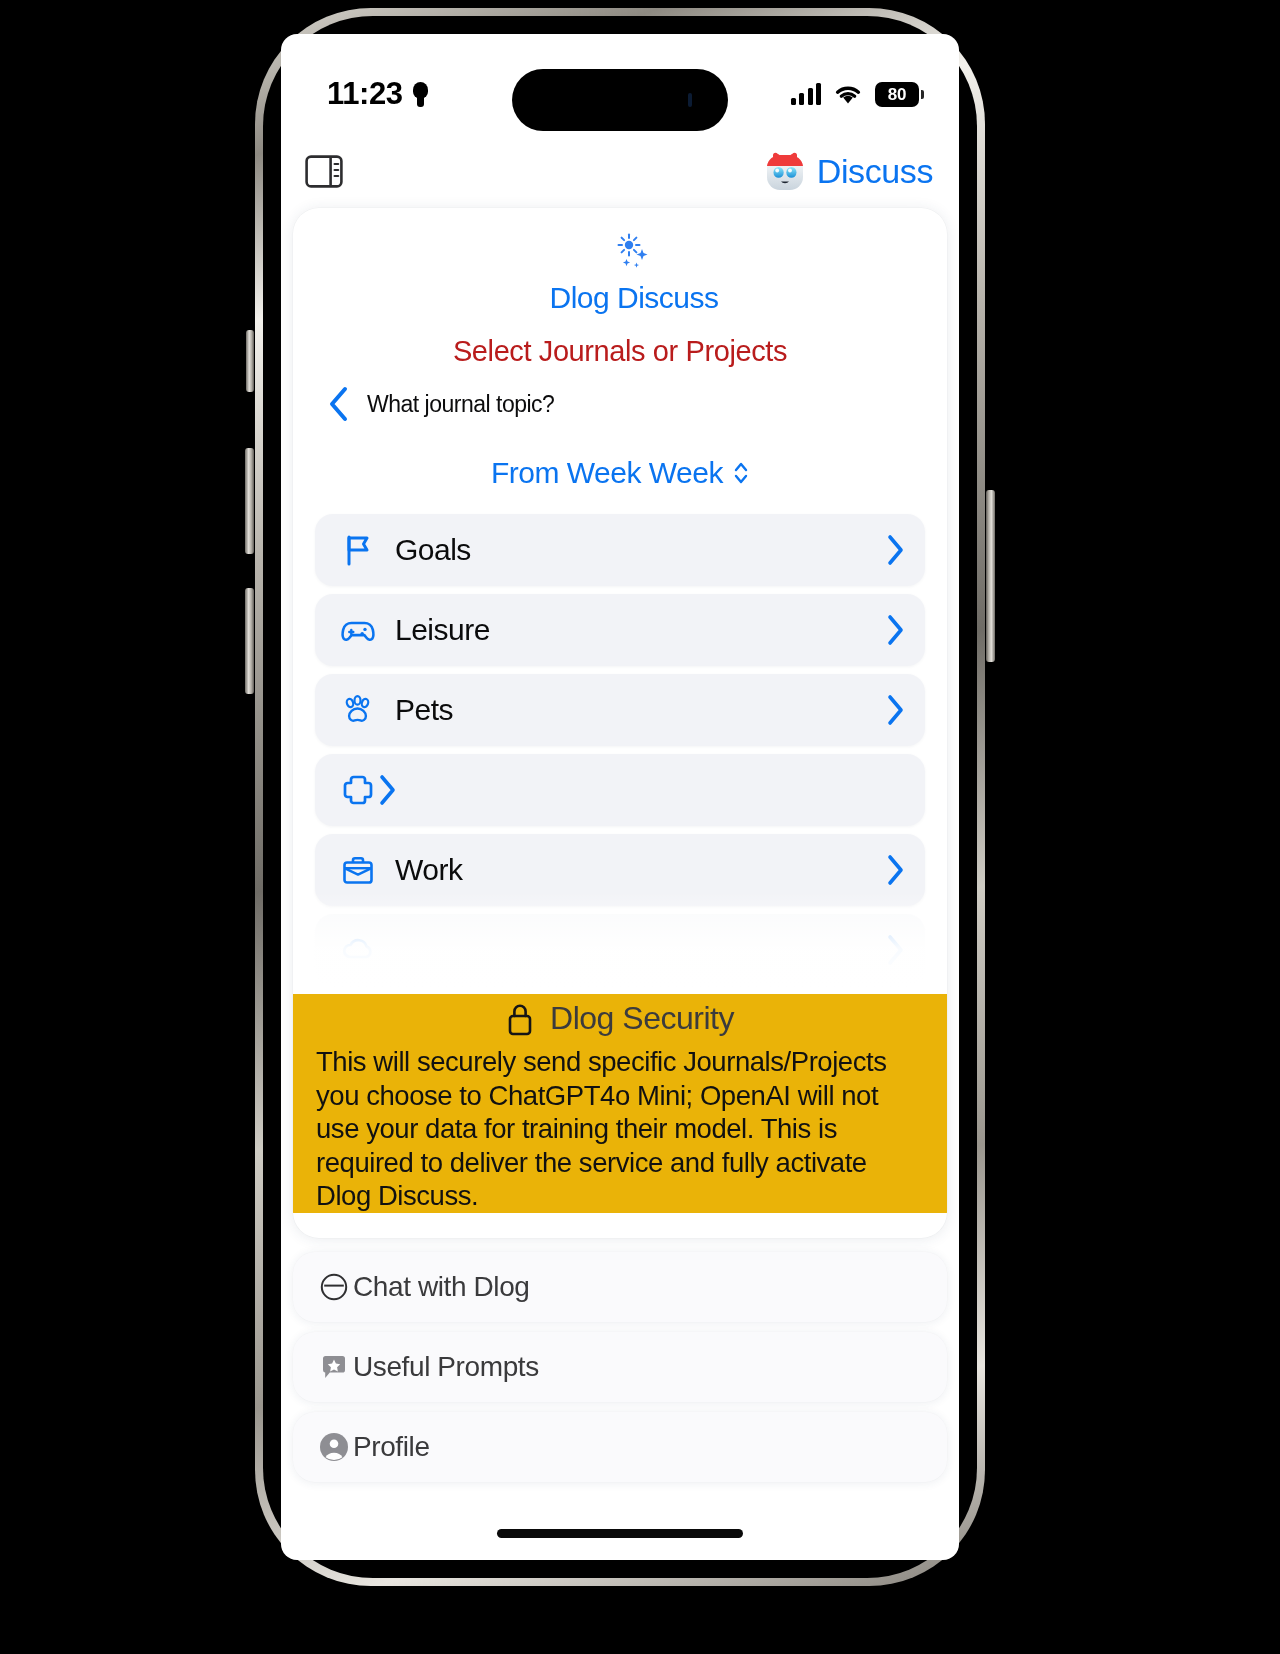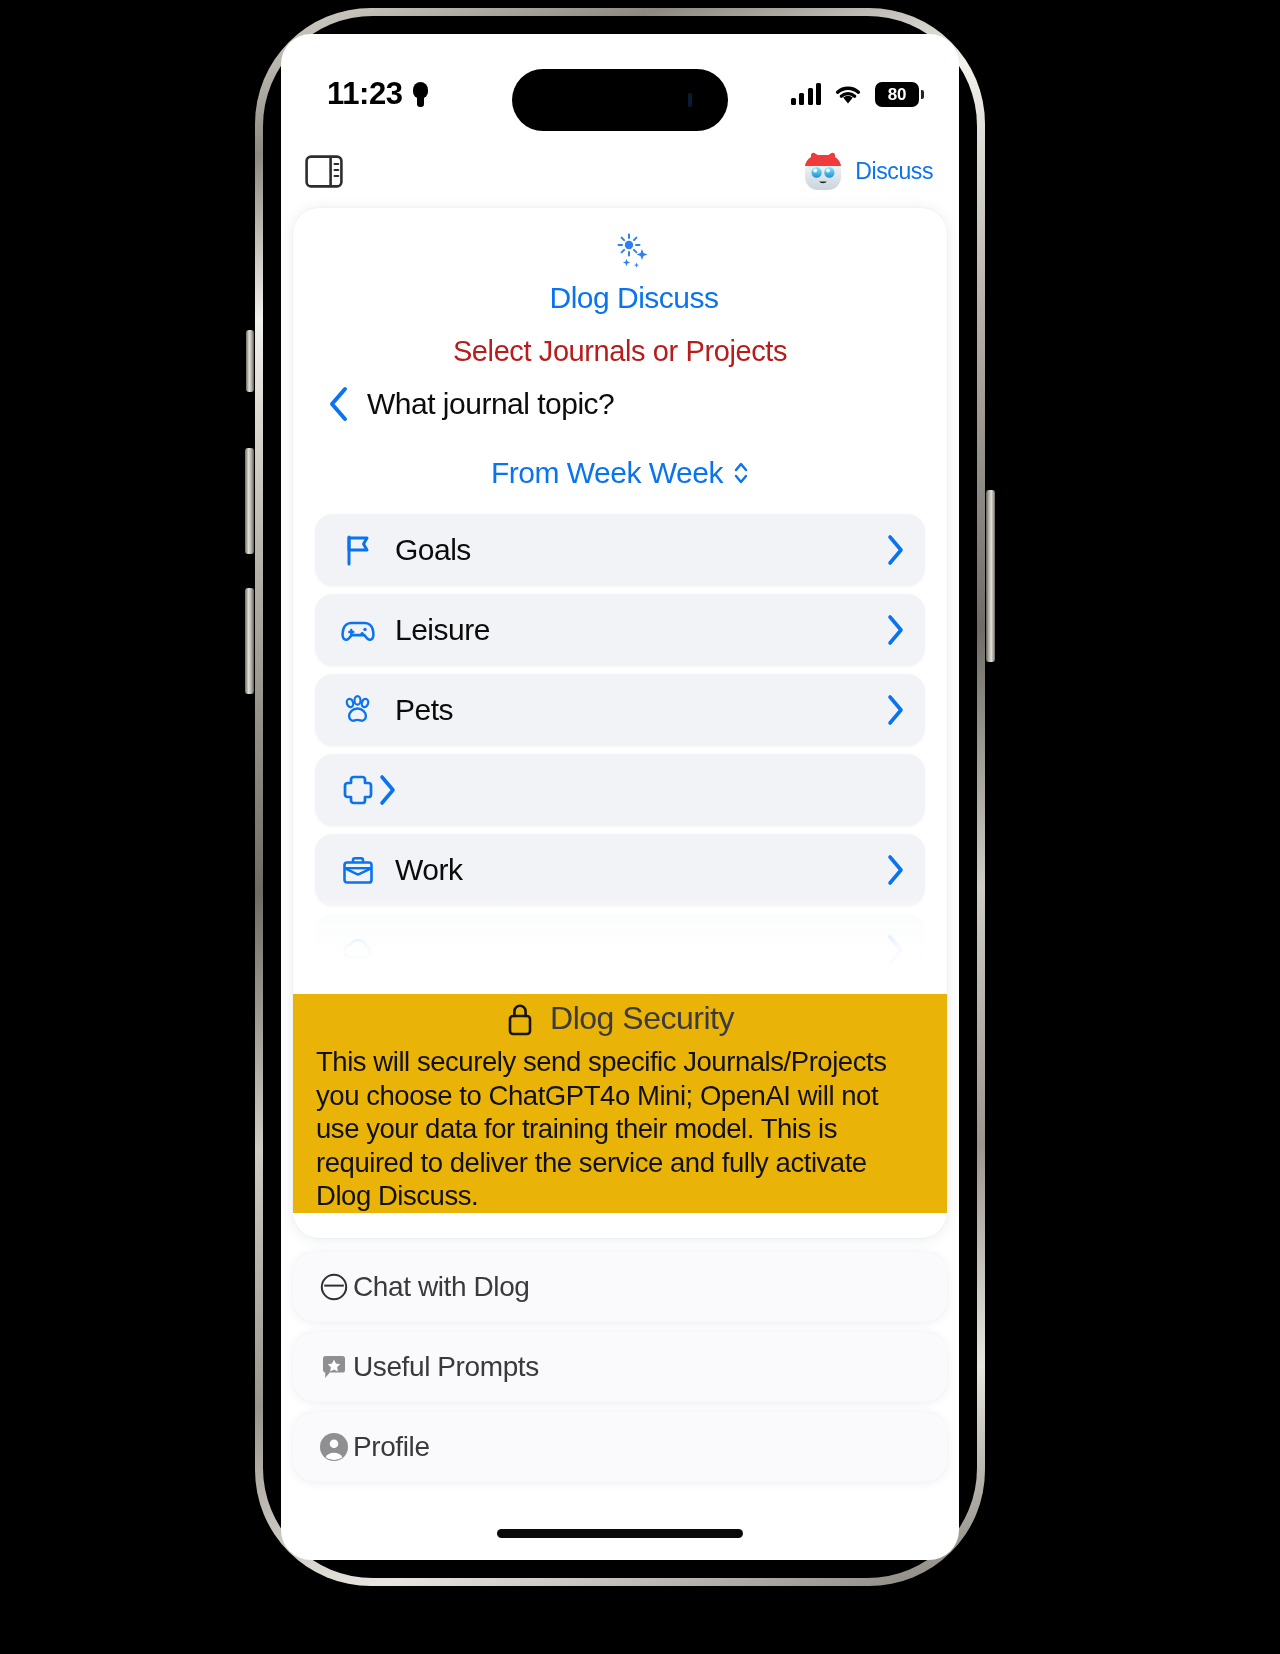--- a/index.html
+++ b/index.html
@@ -27,21 +27,21 @@
     position: absolute;
     left: 263px; top: 16px;
     width: 714px; height: 1562px;
     border-radius: 110px;
     background: #000;
   }
   .screen {
     position: absolute;
     left: 281px; top: 34px;
     width: 678px; height: 1526px;
-    border-radius: 30px;
+    border-radius: 16px;
     background: #ffffff;
     overflow: hidden;
   }
 
   
   .btn-side {
     position: absolute;
     background: linear-gradient(90deg,#6f6c66,#e2dfd9 40%,#b3afa7 70%,#5e5b56);
     border-radius: 3px;
   }
@@ -93,42 +93,42 @@
 
   
   .navbar {
     position:absolute; top: 104px; left:0; width:678px; height: 66px;
     display:flex; align-items:center; justify-content:space-between;
     padding: 0 26px 0 24px;
   }
   .sidebar-toggle { width: 38px; height: 33px; }
   .nav-right { display:flex; align-items:center; gap:10px; }
   .avatar { width: 44px; height: 44px; }
-  .nav-right-label { color:#0a74f0; font-size:23px; letter-spacing:-0.4px;
+  .nav-right-label { color:#0a74f0; font-size:34px; letter-spacing:-0.4px;
                      font-family:"Liberation Sans", sans-serif; }
 
   
   .card {
     position:absolute; left: 12px; top: 174px; width: 654px; height: 1030px;
     background:#ffffff; border-radius: 26px;
     box-shadow: 0 1px 14px rgba(40,55,90,0.10), 0 0 0 0.5px rgba(0,0,0,0.035);
     overflow:hidden;
   }
   .card-head { display:flex; align-items:center; gap:13px; padding: 24px 0 0 28px; flex-direction: column; }
   .sparkle { width: 36px; height: 36px; }
   .card-head-title { color:#0a74f0; font-size:30px; letter-spacing:-0.5px; }
 
   .card-subtitle {
     margin-top: 20px; text-align:center; color:#b91c1c;
     font-size: 29px; letter-spacing:-0.4px;
   }
 
   .back-row { display:flex; align-items:center; gap:16px; padding: 18px 0 0 34px; }
   .chev-back { width: 24px; height: 36px; }
-  .back-label { font-size: 30px; color:#0c0c0d; letter-spacing:-0.5px; }
+  .back-label { font-size: 23px; color:#0c0c0d; letter-spacing:-0.5px; }
 
   .range-row { text-align:center; margin-top: 34px; }
   .range-pill {
     display:inline-flex; align-items:center; gap:10px;
     color:#0a74f0; font-size:30px; letter-spacing:-0.5px;
   }
   .updown { width: 16px; height: 26px; }
 
   
   .list { margin-top: 24px; padding: 0 22px; position:relative; }

